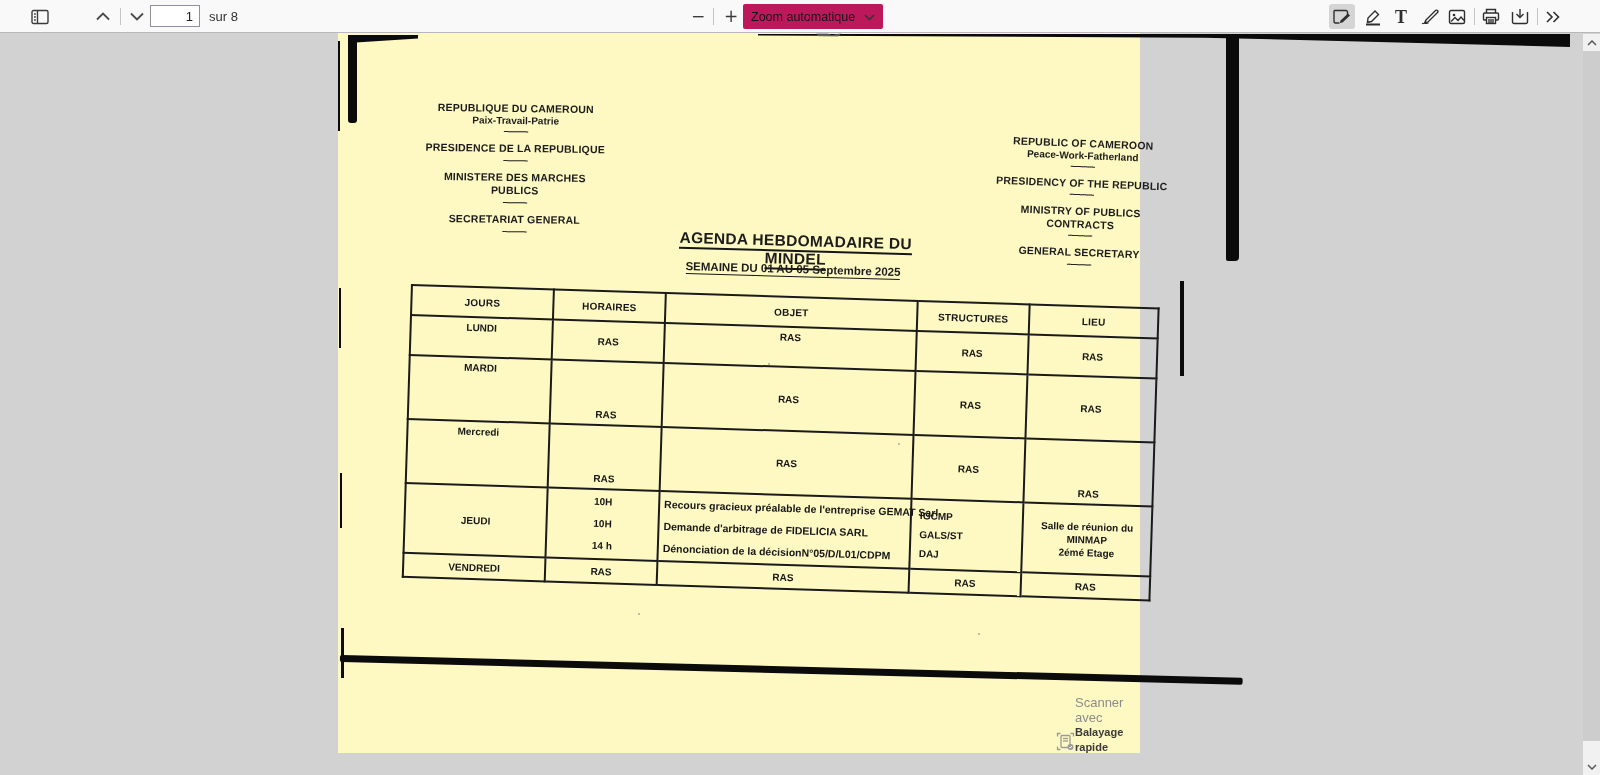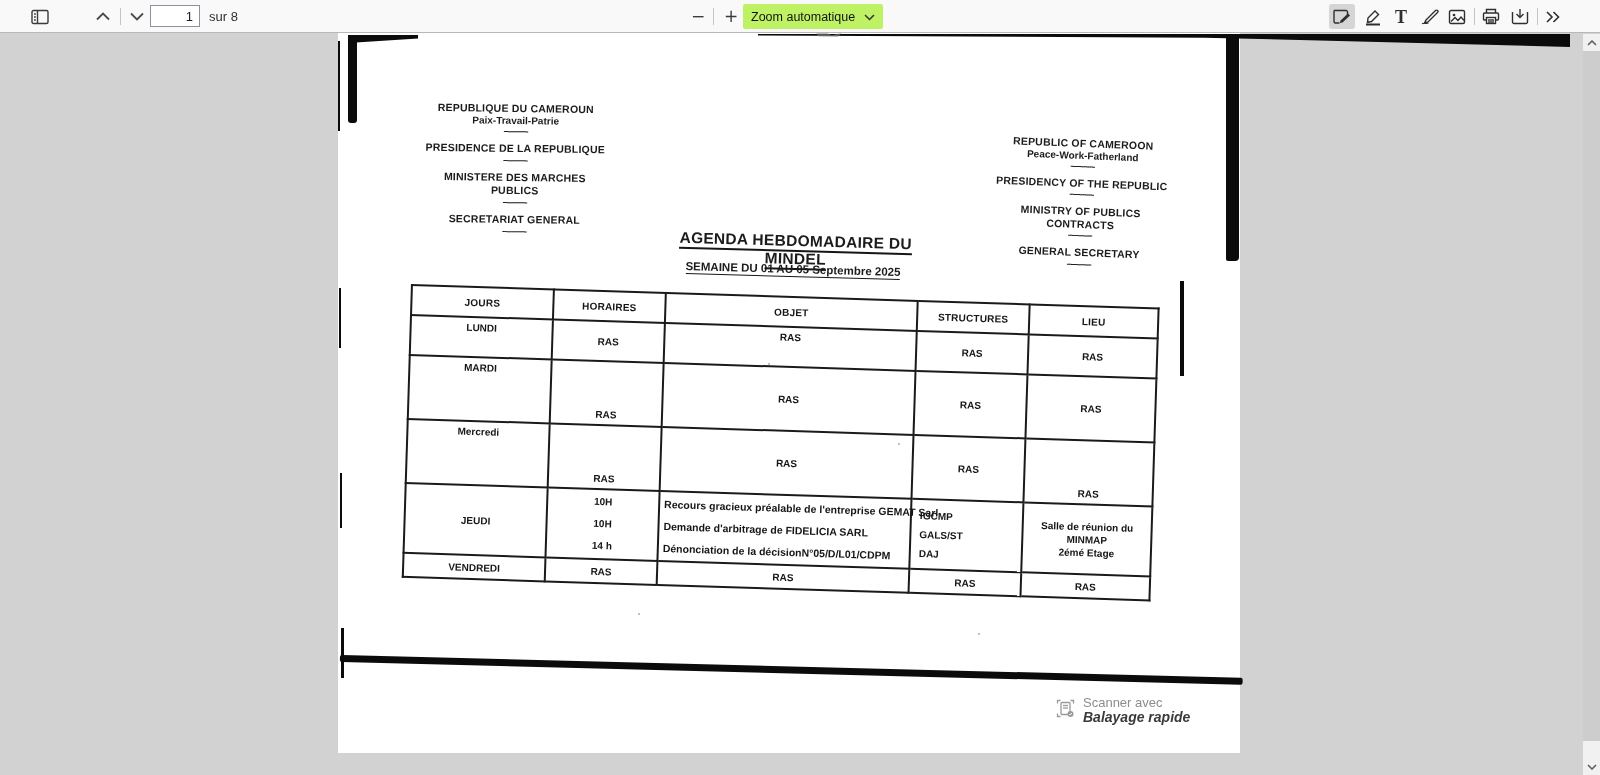--- a/index.html
+++ b/index.html
@@ -9,35 +9,35 @@
   
   .toolbar { position:absolute; top:0; left:0; width:1600px; height:33px; background:#f9f9f9; border-bottom:1px solid #b8b8b8; z-index:30; }
   .tbtn { position:absolute; top:4px; width:26px; height:25px; display:flex; align-items:center; justify-content:center; border-radius:3px; cursor:default; color:#3b3b3b; }
   .tbtn svg { display:block; }
   .tbtn.active { background:#d5d5d5; }
   .tdivider { position:absolute; top:8px; width:1px; height:17px; background:#c4c4c4; }
   .page-input { position:absolute; left:150px; top:5px; width:50px; height:22px; border:1px solid #8f8f9d; background:#fff; text-align:right; padding-right:6px; font-size:13px; color:#202020; font-family:"Liberation Sans",sans-serif; }
   .page-count { position:absolute; left:209px; top:9px; font-size:13px; color:#303030; }
   .zoom-out { left:685px; font-size:17px; }
   .zoom-in { left:718px; font-size:17px; }
-  .zoom-select { position:absolute; left:743px; top:4px; width:140px; height:25px; background:#bef264; border-radius:2px; display:flex; align-items:center; padding:0 8px; font-size:12.5px; color:#141414; }
+  .zoom-select { position:absolute; left:743px; top:4px; width:140px; height:25px; background:#be185d; border-radius:2px; display:flex; align-items:center; padding:0 8px; font-size:12.5px; color:#141414; }
   .zoom-select .zs-label { flex:1; }
   .minus-glyph,.plus-glyph { font-family:"DejaVu Sans",sans-serif; line-height:1; }
 
   
   .viewer { position:absolute; top:34px; left:0; width:1600px; height:741px; background:#d2d2d2; }
 
   
   .scrollbar { position:absolute; right:0; top:0; width:17px; height:741px; background:#f1f1f1; }
   .sb-btn { position:absolute; left:0; width:17px; height:17px; background:#f1f1f1; display:flex; align-items:center; justify-content:center; color:#5a5a5a; }
   .sb-btn.up { top:0; } .sb-btn.down { bottom:0; }
   .sb-thumb { position:absolute; left:0; top:17px; width:17px; height:690px; background:#cdcdcd; }
 
   
-  .page { position:absolute; left:338px; top:-1px; width:902px; height:720px; background:#ffffff; }
+  .page { position:absolute; left:338px; top:-1px; width:802px; height:720px; background:#fef9c3; }
 
   
   .art { position:absolute; background:#0b0b0b; }
   .art-top-wedge { left:420px; top:1px; width:812px; height:13px; clip-path:polygon(0 0,100% 0,100% 100%,55% 28%,0 12%); }
   .art-corner-v { left:10px; top:2px; width:9px; height:88px; border-radius:0 0 3px 3px; }
   .art-corner-h { left:10px; top:2px; width:70px; height:8px; clip-path:polygon(0 0,100% 0,100% 45%,0 100%); }
   .art-right-bar { left:888px; top:3px; width:13px; height:225px; border-radius:0 0 4px 2px; }
   .art-right-frag { left:842px; top:248px; width:4px; height:95px; }
   .art-bottom-bar { left:2px; top:622px; width:903px; height:7px; transform:rotate(1.45deg); transform-origin:0 0; border-radius:2px; }
   .art-left-1 { left:0px; top:8px; width:2px; height:90px; }
@@ -73,23 +73,23 @@
   .cell-top { vertical-align:top !important; padding-top:4px !important; }
   .cell-bottom { vertical-align:bottom !important; padding-bottom:4px !important; }
   .agenda .objet-left { text-align:left; }
   .agenda .lines-3 div { line-height:22px; }
   .agenda .struct-left { text-align:left; padding-left:8px; }
   .agenda .struct-left div { line-height:19px; }
   .agenda .lieu-2 div { line-height:13px; }
   .agenda .obj-line { font-size:10.5px; white-space:nowrap; }
 
   
-  .watermark { position:absolute; left:718px; top:662px; display:flex; align-items:center; gap:8px; }
+  .watermark { position:absolute; left:718px; top:662px; display:flex; align-items:flex-end; }
   .wm-text .wm1 { font-size:13px; color:#8c8c8c; line-height:15px; }
-  .wm-text .wm2 { font-size:14px; color:#3a3a3a; font-weight:bold; line-height:15px;font-style:italic; }
+  .wm-text .wm2 { font-size:11px; color:#3a3a3a; font-weight:bold; line-height:15px; }
 
   .speck { position:absolute; width:2px; height:2px; background:#777; border-radius:50%; opacity:.6; }
 </style>
 </head>
 <body>
 
 <div class="app">
 
   <div class="toolbar">
 

